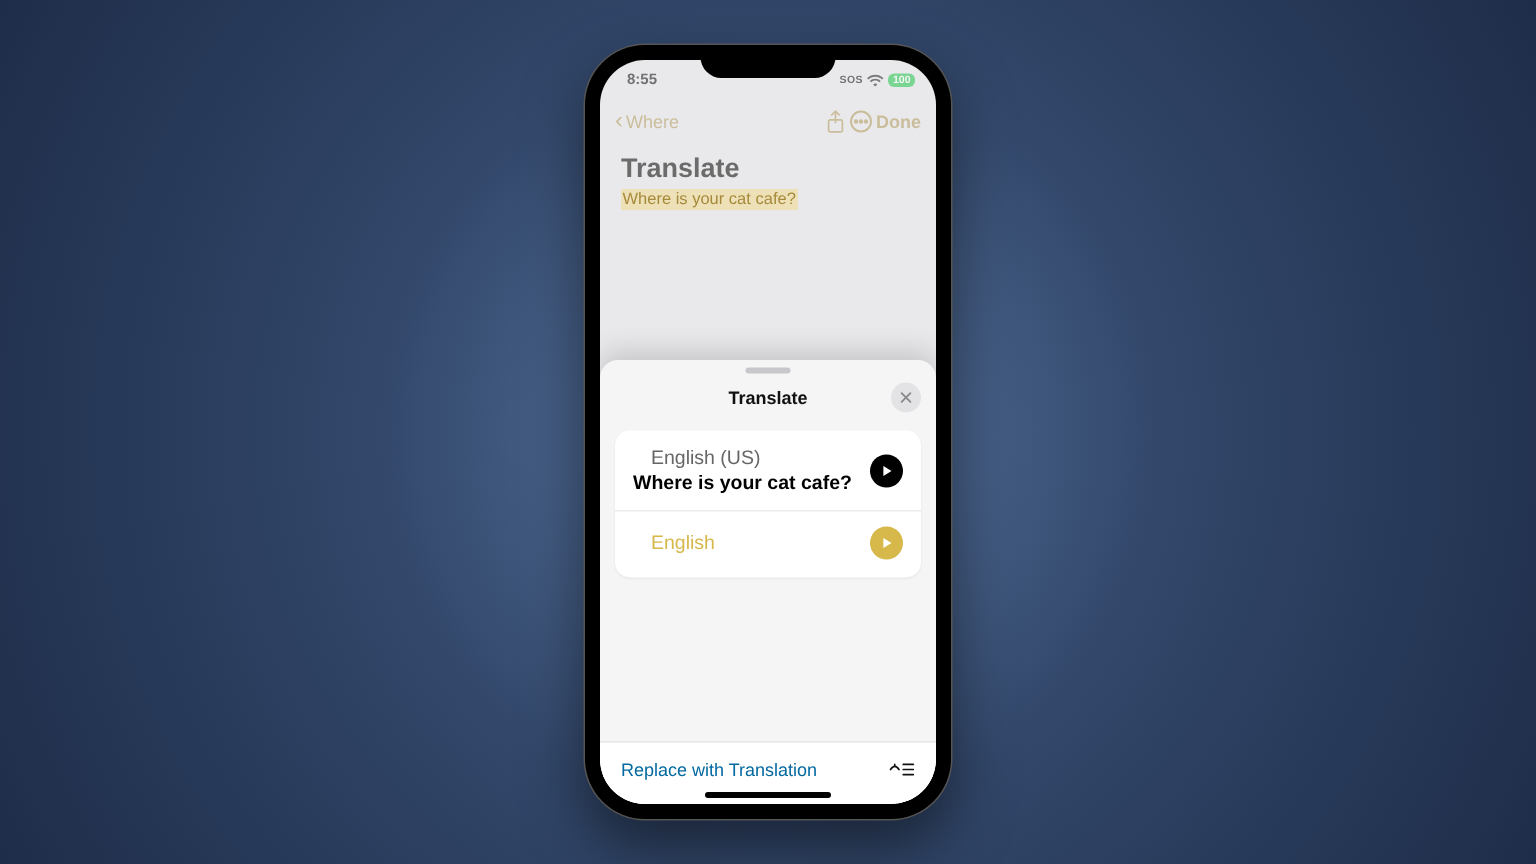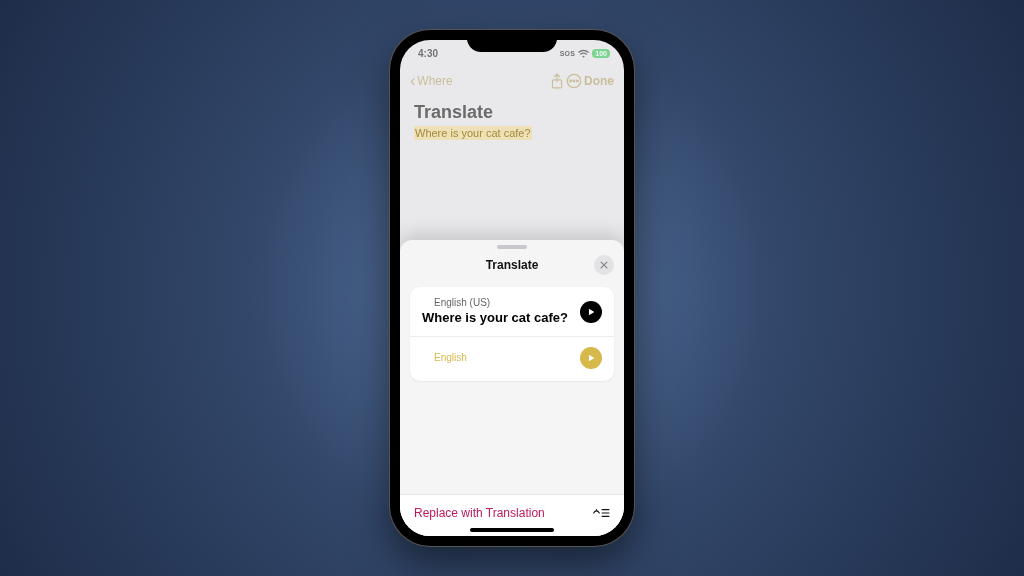--- a/index.html
+++ b/index.html
@@ -135,21 +135,21 @@
   }
   .sheet-close svg { display: block; }
   .card {
     margin: 8px 10px 0 10px;
     background: #fff;
     border-radius: 10px;
     padding: 10px 12px 12px 12px;
     box-shadow: 0 1px 2px rgba(0,0,0,0.06);
   }
   .card-block { display: flex; align-items: center; justify-content: space-between; gap: 8px; }
-  .card-text .lang { font-size: 10px; color: #666; margin-bottom: 2px; padding-left: 12px; }
+  .card-text .lang { font-size: 13px; color: #666; margin-bottom: 2px; padding-left: 12px; }
   .card-text .phrase { font-size: 13px; font-weight: 600; line-height: 1.25; }
   .card-text.target .lang { color: #d6b84b; }
   .card-text.target .phrase { color: #d6b84b; }
   .play {
     width: 22px; height: 22px; border-radius: 50%;
     display: flex; align-items: center; justify-content: center;
     flex-shrink: 0;
   }
   .play.black { background: #000; }
   .play.gold { background: #d6b84b; }
@@ -159,21 +159,21 @@
     margin-top: auto;
     height: 42px;
     background: #fff;
     border-top: 1px solid #e6e6e8;
     display: flex;
     align-items: center;
     justify-content: space-between;
     padding: 0 14px 6px 14px;
     gap: 10px;
   }
-  .replace-btn { font-size: 12px; color: #be185d; }
+  .replace-btn { font-size: 12px; color: #0369a1; }
   .lang-icon svg { display: block; }
   .home-indicator {
     position: absolute;
     bottom: 4px;
     left: 50%;
     transform: translateX(-50%);
     width: 84px;
     height: 4px;
     border-radius: 2px;
     background: #000;
@@ -181,21 +181,21 @@
   }
 </style>
 </head>
 <body>
 
 <div class="phone">
   <div class="notch"></div>
   <div class="screen">
 
     <div class="status">
-      <span>4:30</span>
+      <span>8:55</span>
       <div class="right">
         <span class="sos">SOS</span>
         <span class="wifi">
           <svg width="11" height="9" viewBox="0 0 24 18">
               <path d="M12 18l-3-3c1.7-1.7 4.3-1.7 6 0l-3 3zm-6-6l-2-2c4.4-4.4 11.6-4.4 16 0l-2 2c-3.3-3.3-8.7-3.3-12 0zm-4-4l-2-2c6.6-6.6 17.4-6.6 24 0l-2 2c-5.5-5.5-14.5-5.5-20 0z" fill="#333"></path>
             </svg>
         </span>
         <span class="battery">100</span>
       </div>
     </div>

